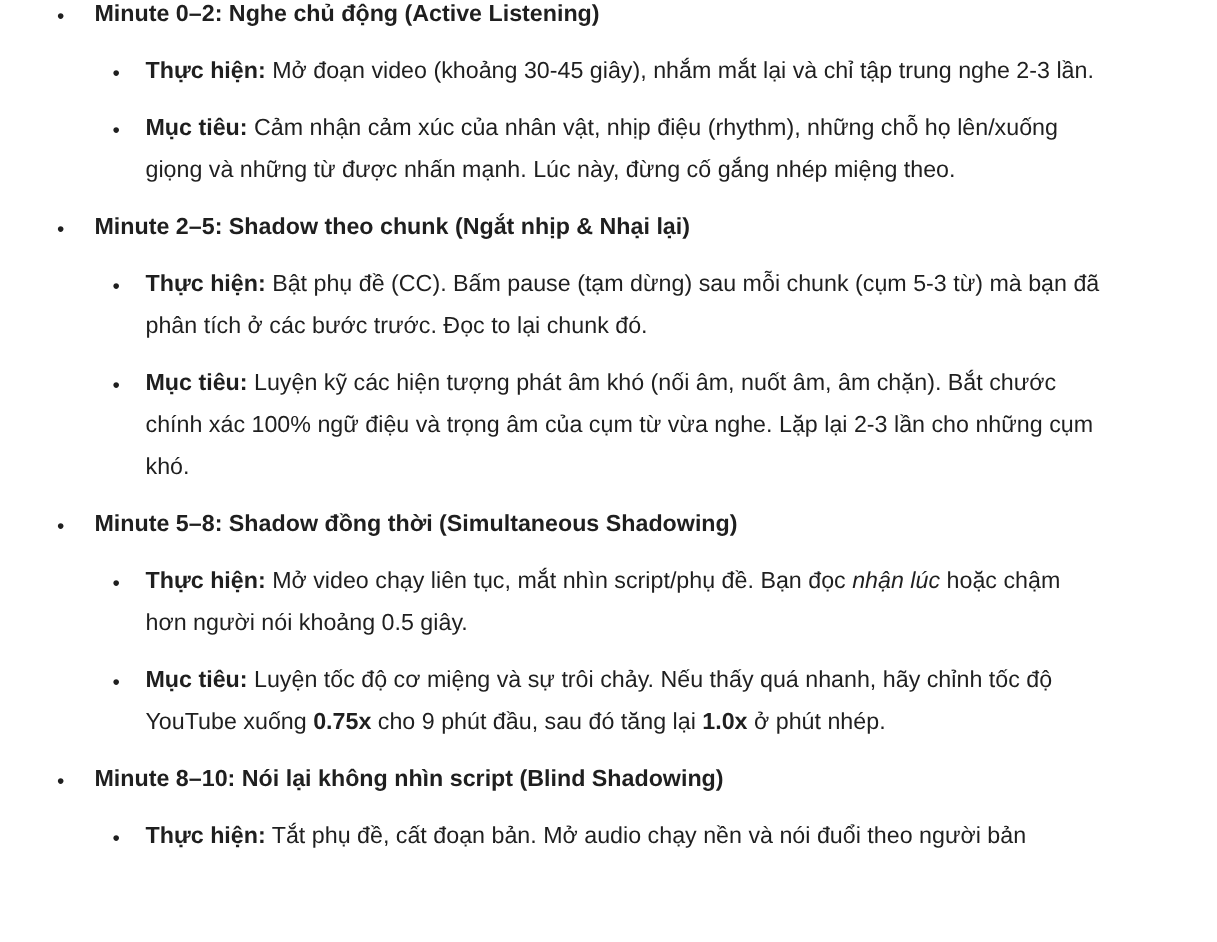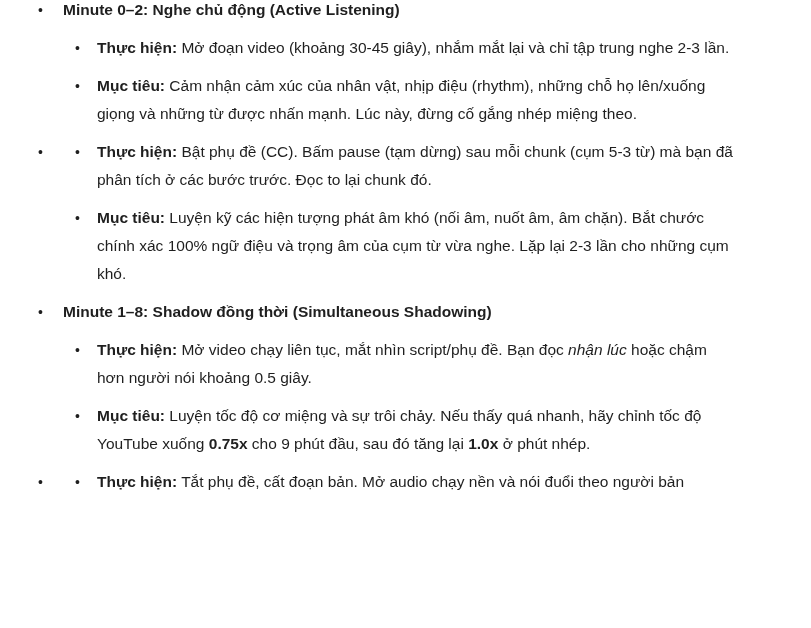--- a/index.html
+++ b/index.html
@@ -32,49 +32,51 @@
         </li>
         <li class="sub">
           <span class="bul">•</span>
           <b>Mục tiêu:</b><span> Cảm nhận cảm xúc của nhân vật, nhịp điệu (rhythm), những chỗ họ lên/xuống giọng và những từ được nhấn mạnh. Lúc này, đừng cố gắng nhép miệng theo.</span>
         </li>
       </ul>
     </li>
 
     <li class="top">
       <span class="bul">•</span>
+      <span class="head">Minute 2–5: Shadow theo chunk (Ngắt nhịp &amp; Nhại lại)</span>
       <ul>
         <li class="sub">
           <span class="bul">•</span>
           <b>Thực hiện:</b><span> Bật phụ đề (CC). Bấm pause (tạm dừng) sau mỗi chunk (cụm 5-3 từ) mà bạn đã phân tích ở các bước trước. Đọc to lại chunk đó.</span>
         </li>
         <li class="sub">
           <span class="bul">•</span>
           <b>Mục tiêu:</b><span> Luyện kỹ các hiện tượng phát âm khó (nối âm, nuốt âm, âm chặn). Bắt chước chính xác 100% ngữ điệu và trọng âm của cụm từ vừa nghe. Lặp lại 2-3 lần cho những cụm khó.</span>
         </li>
       </ul>
     </li>
 
     <li class="top">
       <span class="bul">•</span>
-      <span class="head">Minute 1–8: Shadow đồng thời (Simultaneous Shadowing)</span>
+      <span class="head">Minute 5–8: Shadow đồng thời (Simultaneous Shadowing)</span>
       <ul>
         <li class="sub">
           <span class="bul">•</span>
           <b>Thực hiện:</b><span> Mở video chạy liên tục, mắt nhìn script/phụ đề. Bạn đọc </span><i>nhận lúc</i><span> hoặc chậm hơn người nói khoảng 0.5 giây.</span>
         </li>
         <li class="sub">
           <span class="bul">•</span>
           <b>Mục tiêu:</b><span> Luyện tốc độ cơ miệng và sự trôi chảy. Nếu thấy quá nhanh, hãy chỉnh tốc độ YouTube xuống </span><b>0.75x</b><span> cho 9 phút đầu, sau đó tăng lại </span><b>1.0x</b><span> ở phút nhép.</span>
         </li>
       </ul>
     </li>
 
     <li class="top">
       <span class="bul">•</span>
+      <span class="head">Minute 8–10: Nói lại không nhìn script (Blind Shadowing)</span>
       <ul>
         <li class="sub" style="white-space:nowrap;">
           <span class="bul">•</span>
           <b>Thực hiện:</b><span> Tắt phụ đề, cất đoạn bản. Mở audio chạy nền và nói đuổi theo người bản</span>
         </li>
       </ul>
     </li>
 
   </ul>
 </div>

